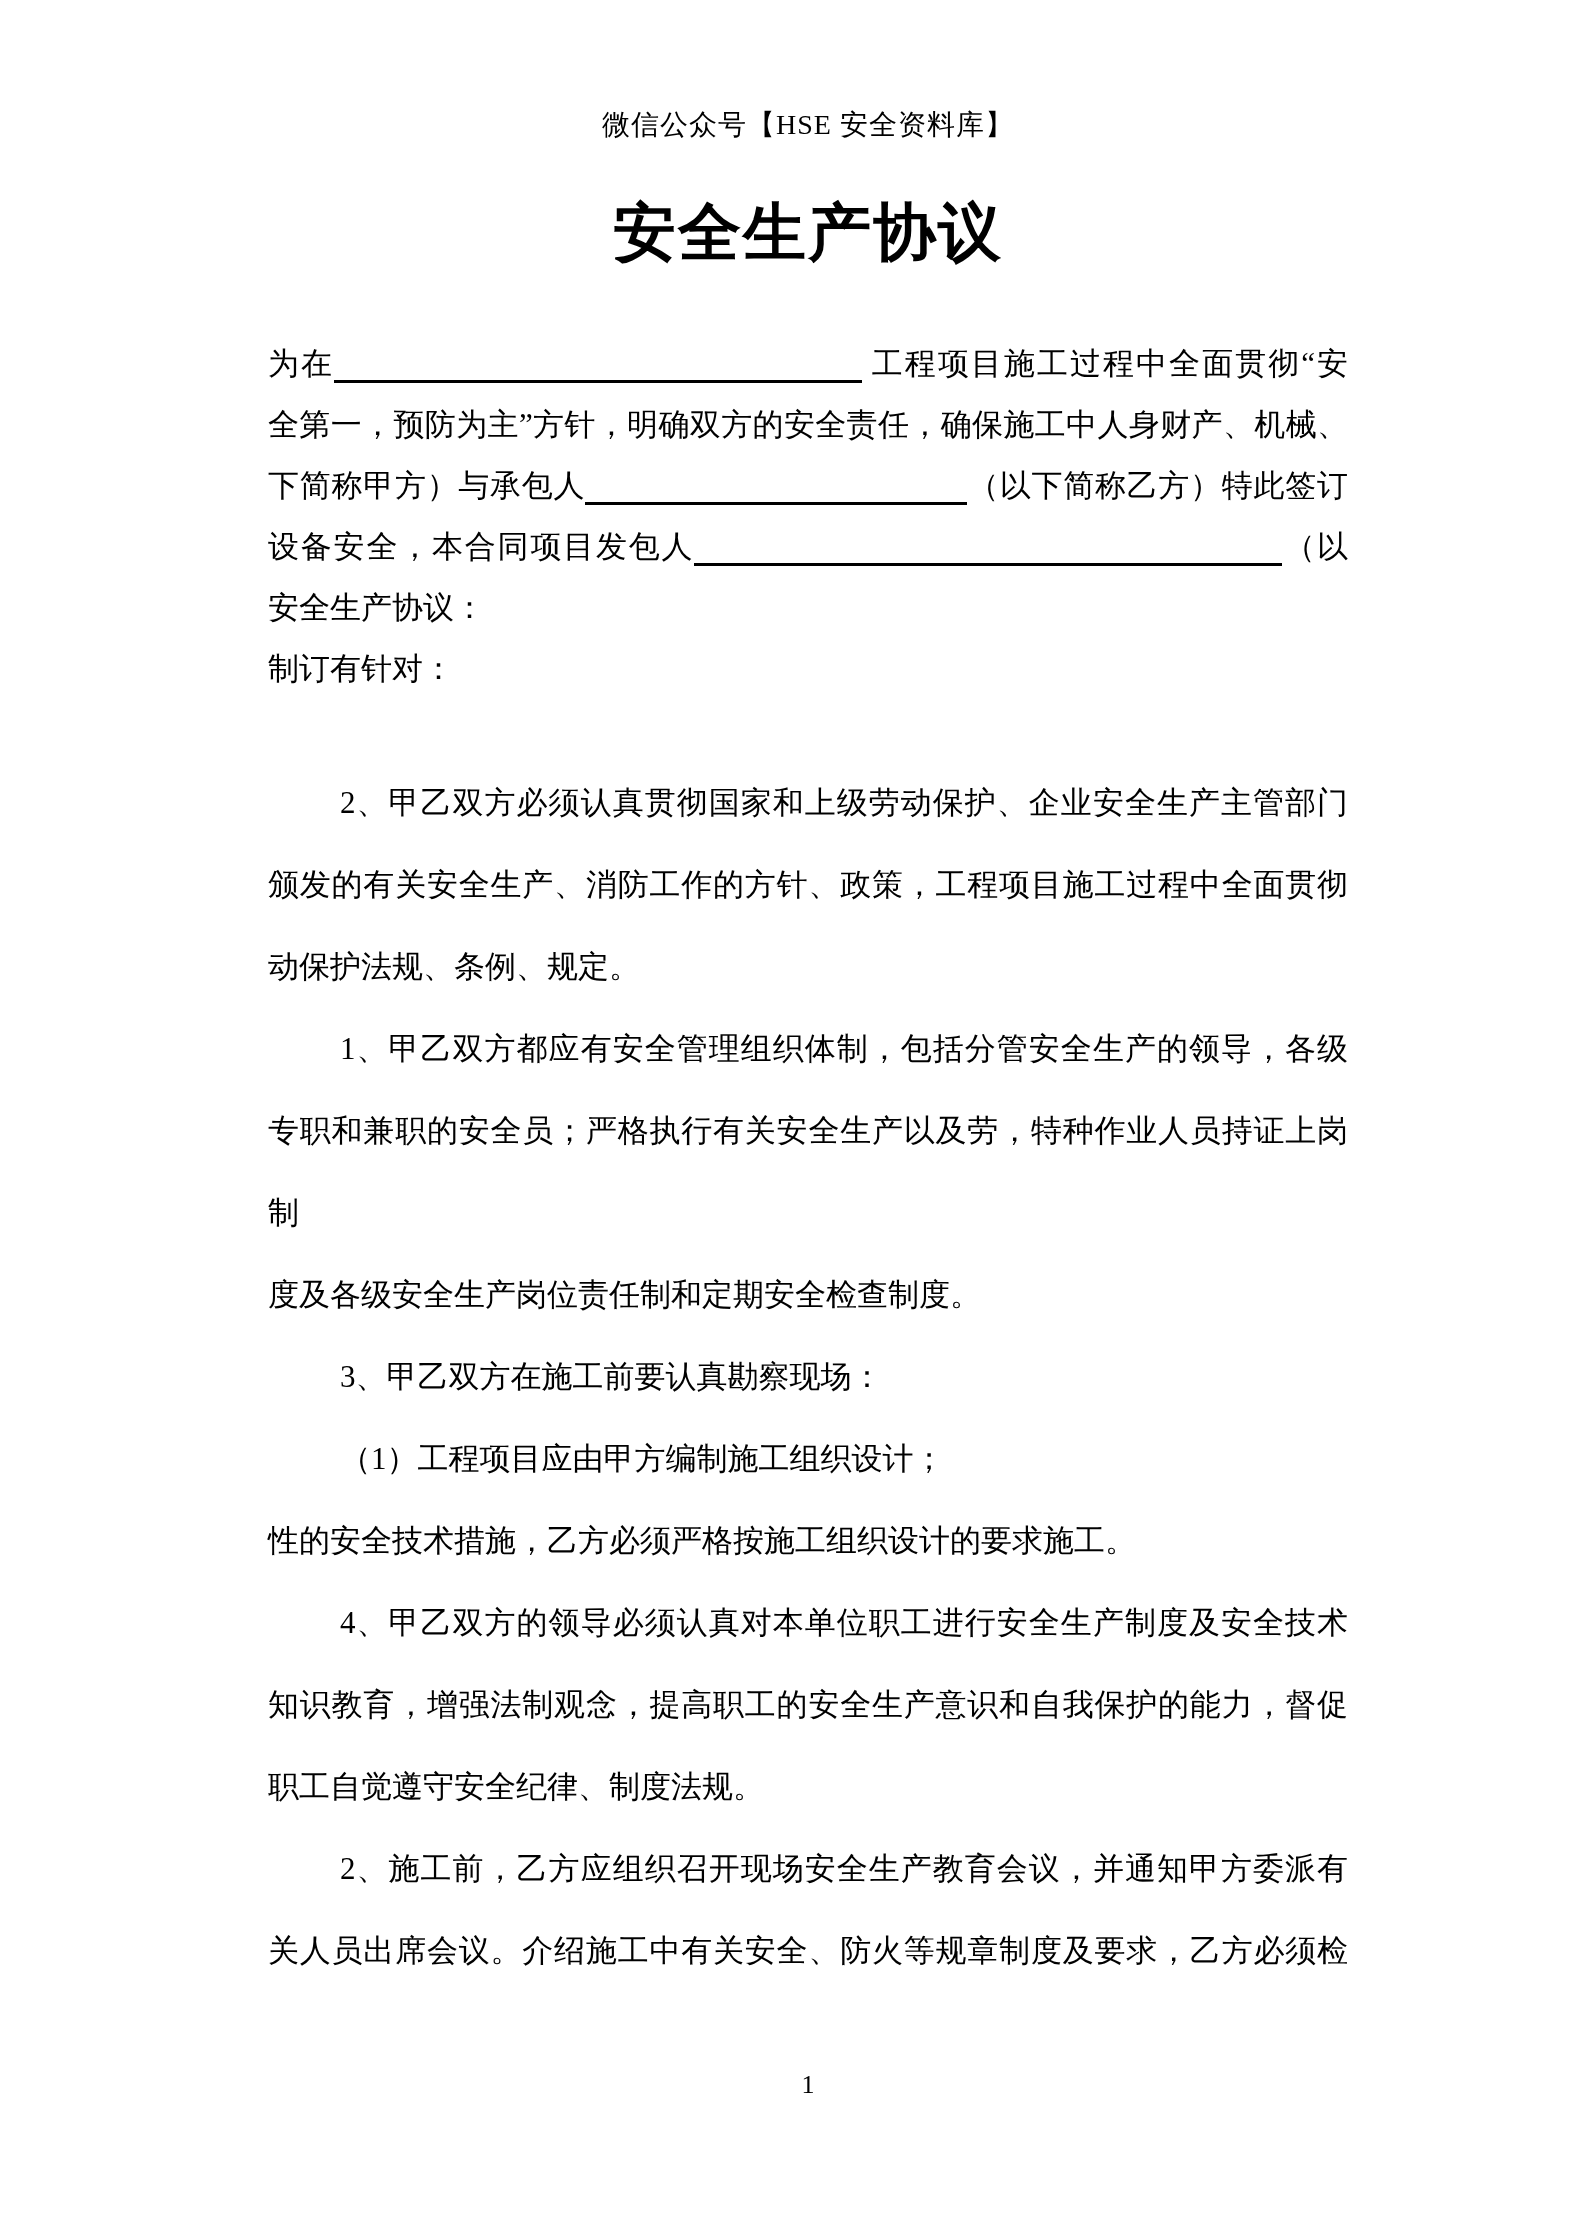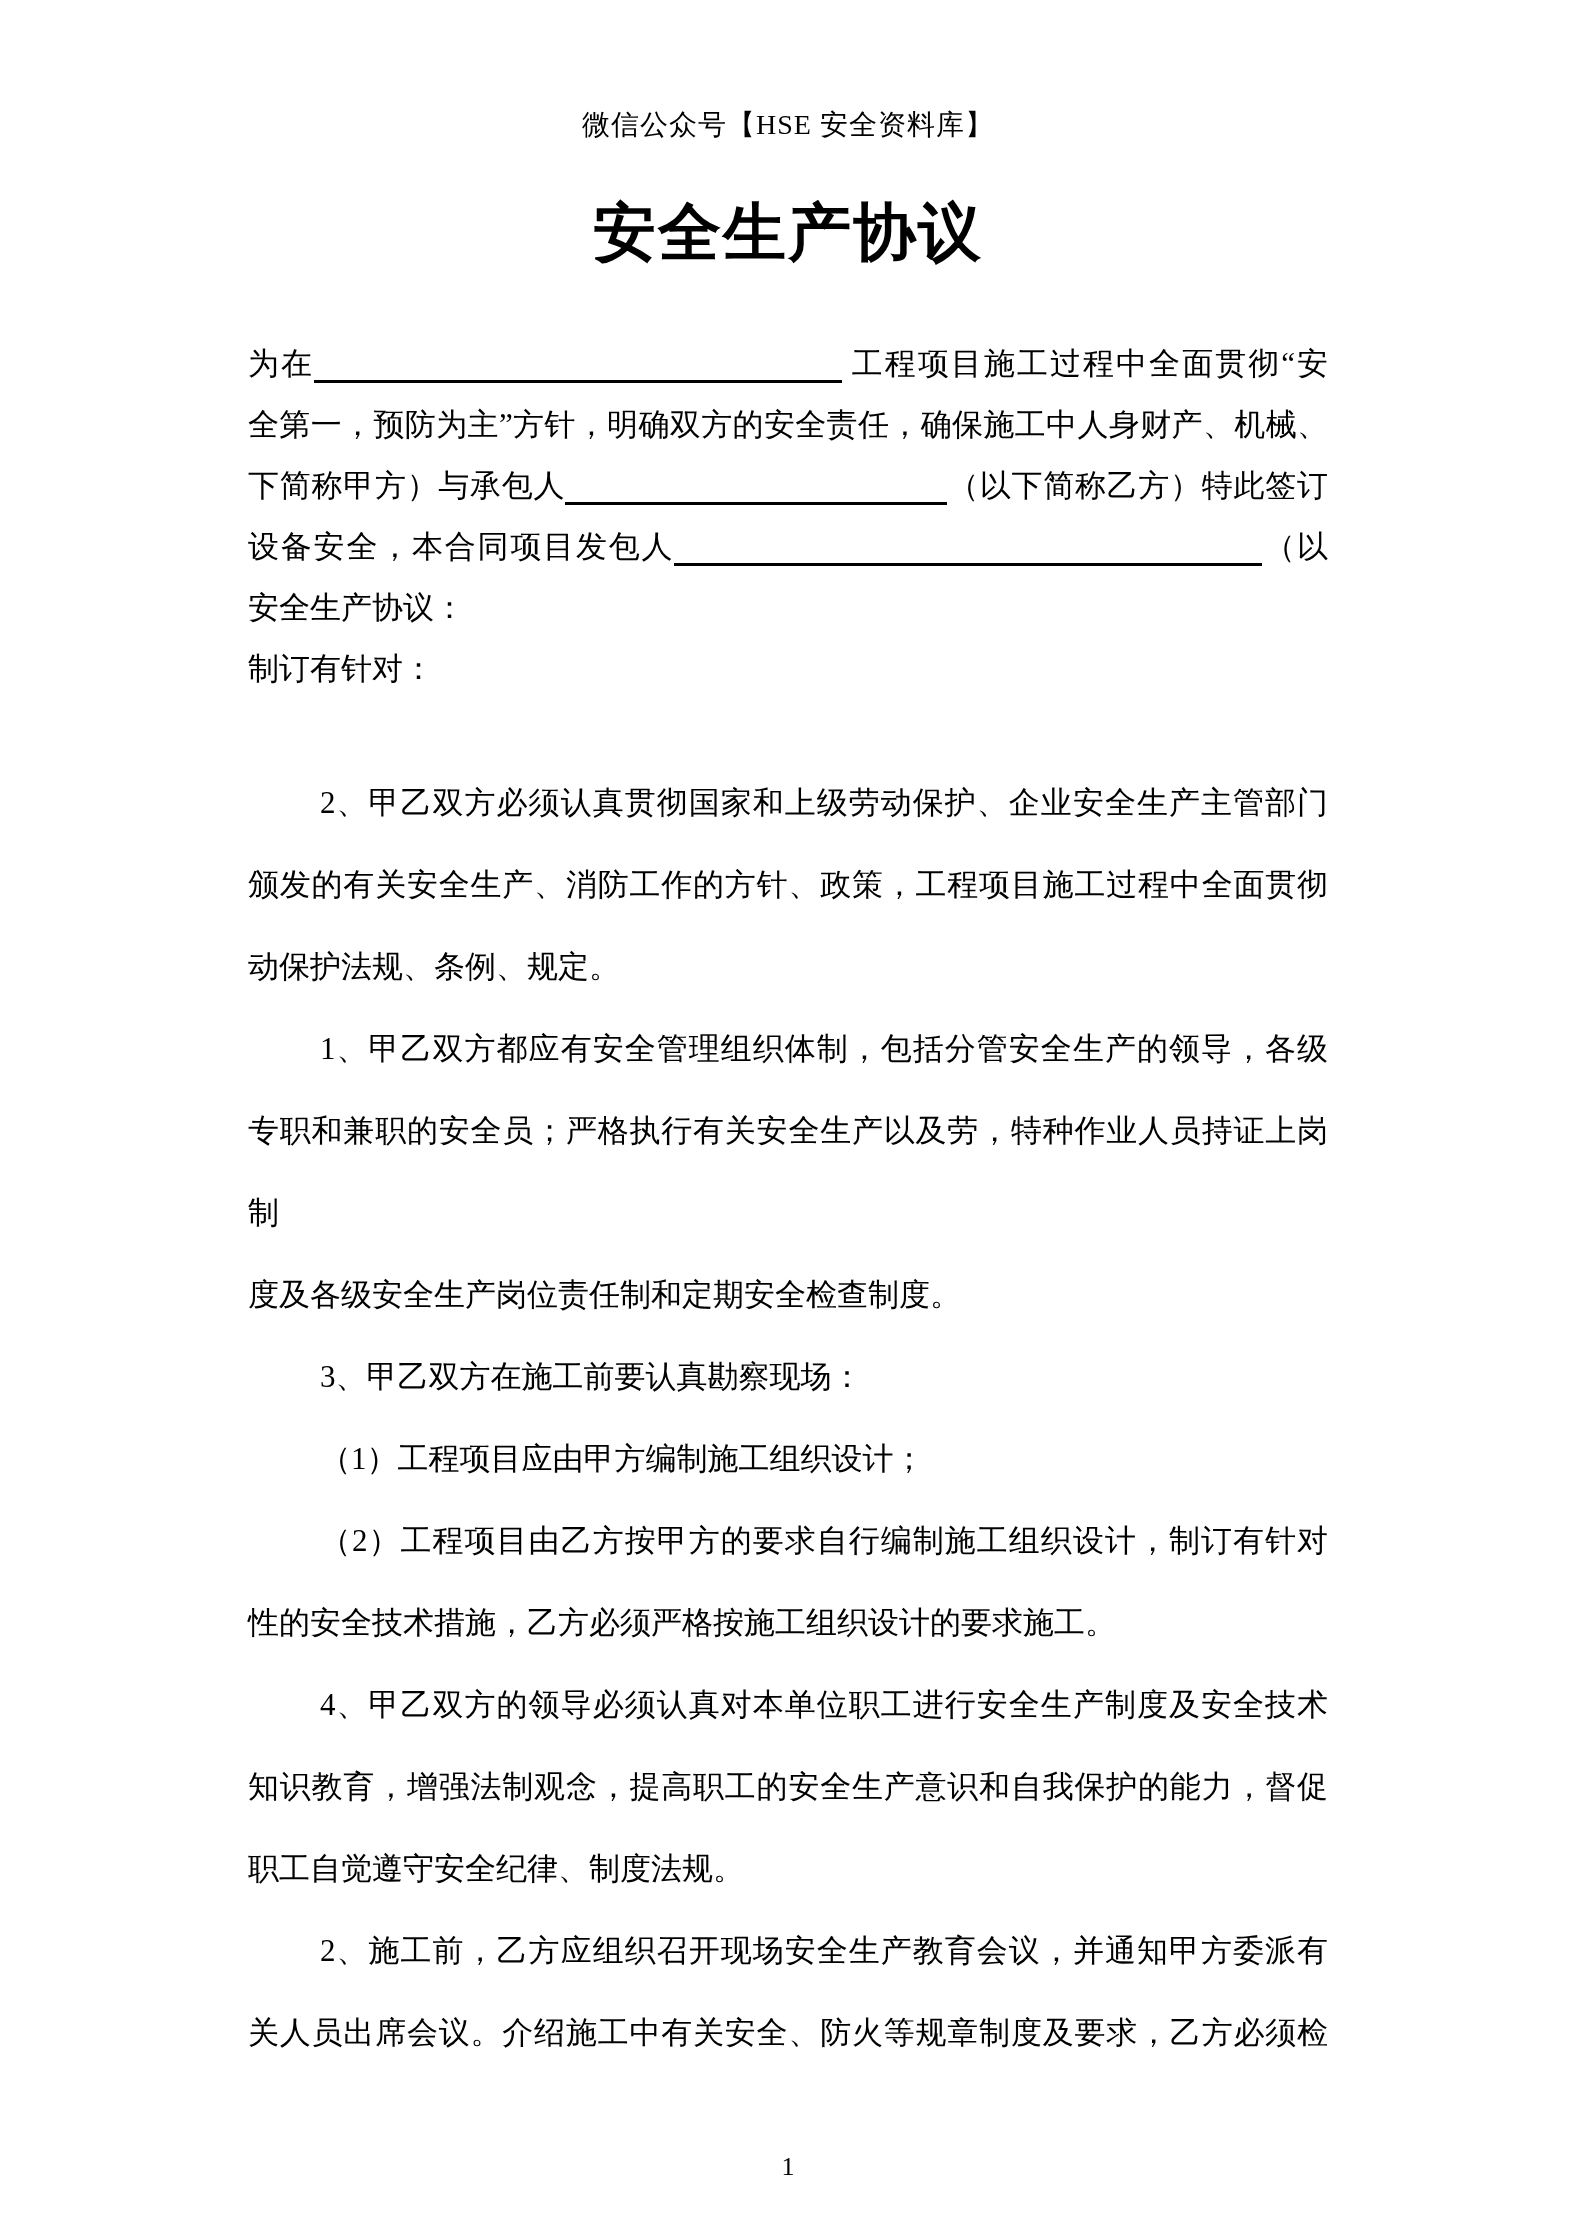--- a/index.html
+++ b/index.html
@@ -12,21 +12,21 @@
     width: 1579px;
     height: 2237px;
     margin: 0 auto;
     background: #ffffff;
     color: #000000;
     font-family: "Liberation Serif", "DejaVu Serif", serif;
     overflow: hidden;
   }
   .content {
     position: absolute;
-    left: 248px;
+    left: 268px;
     width: 1080px;
     top: 0;
   }
   .running-header {
     margin-top: 105px;
     line-height: 40px;
     font-size: 28px;
     text-align: center;
     letter-spacing: 1px;
   }
@@ -99,21 +99,20 @@
 
     <div class="clauses">
         <div class="line indent fill">2、甲乙双方必须认真贯彻国家和上级劳动保护、企业安全生产主管部门</div>
         <div class="line fill">颁发的有关安全生产、消防工作的方针、政策，工程项目施工过程中全面贯彻</div>
         <div class="line">动保护法规、条例、规定。</div>
         <div class="line indent fill">1、甲乙双方都应有安全管理组织体制，包括分管安全生产的领导，各级</div>
         <div class="line fill">专职和兼职的安全员；严格执行有关安全生产以及劳，特种作业人员持证上岗制</div>
         <div class="line">度及各级安全生产岗位责任制和定期安全检查制度。</div>
         <div class="line indent">3、甲乙双方在施工前要认真勘察现场：</div>
         <div class="line indent">（1）工程项目应由甲方编制施工组织设计；</div>
-        <div class="line indent fill">（2）工程项目由乙方按甲方的要求自行编制施工组织设计，制订有针对</div>
         <div class="line">性的安全技术措施，乙方必须严格按施工组织设计的要求施工。</div>
         <div class="line indent fill">4、甲乙双方的领导必须认真对本单位职工进行安全生产制度及安全技术</div>
         <div class="line fill">知识教育，增强法制观念，提高职工的安全生产意识和自我保护的能力，督促</div>
         <div class="line">职工自觉遵守安全纪律、制度法规。</div>
         <div class="line indent fill">2、施工前，乙方应组织召开现场安全生产教育会议，并通知甲方委派有</div>
         <div class="line fill">关人员出席会议。介绍施工中有关安全、防火等规章制度及要求，乙方必须检</div>
       </div>
 
     <div class="page-footer">1</div>
 

